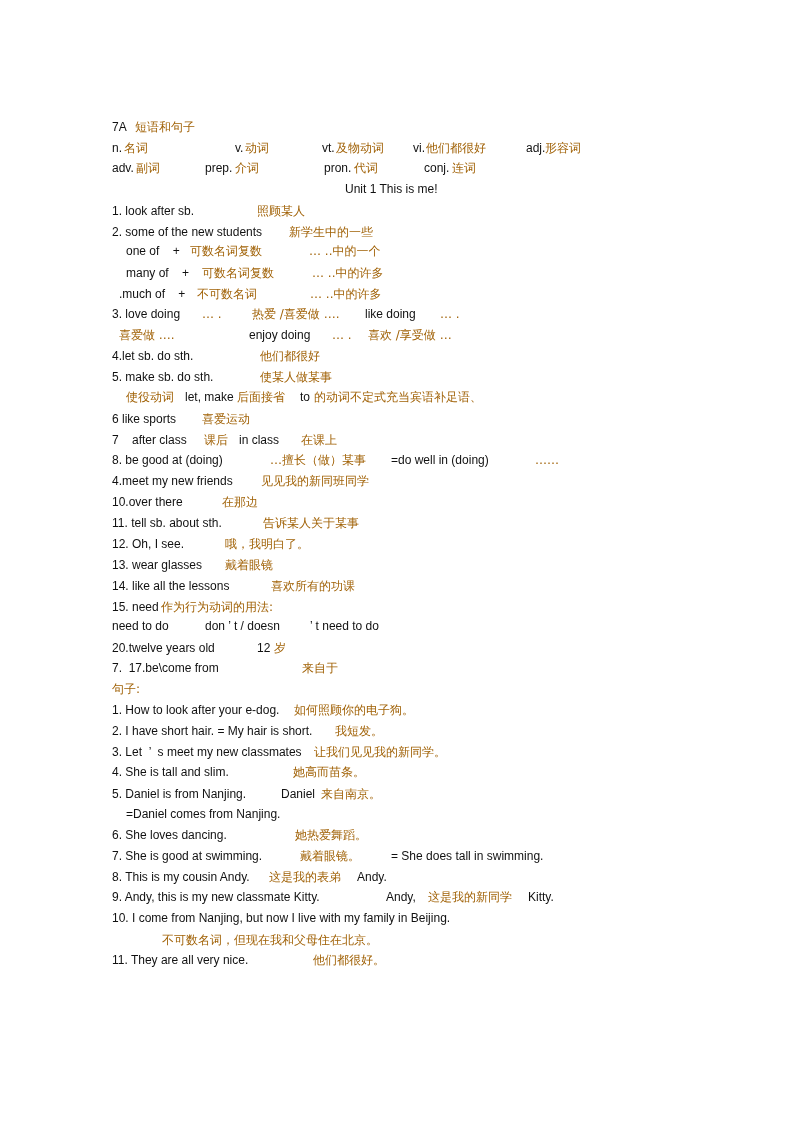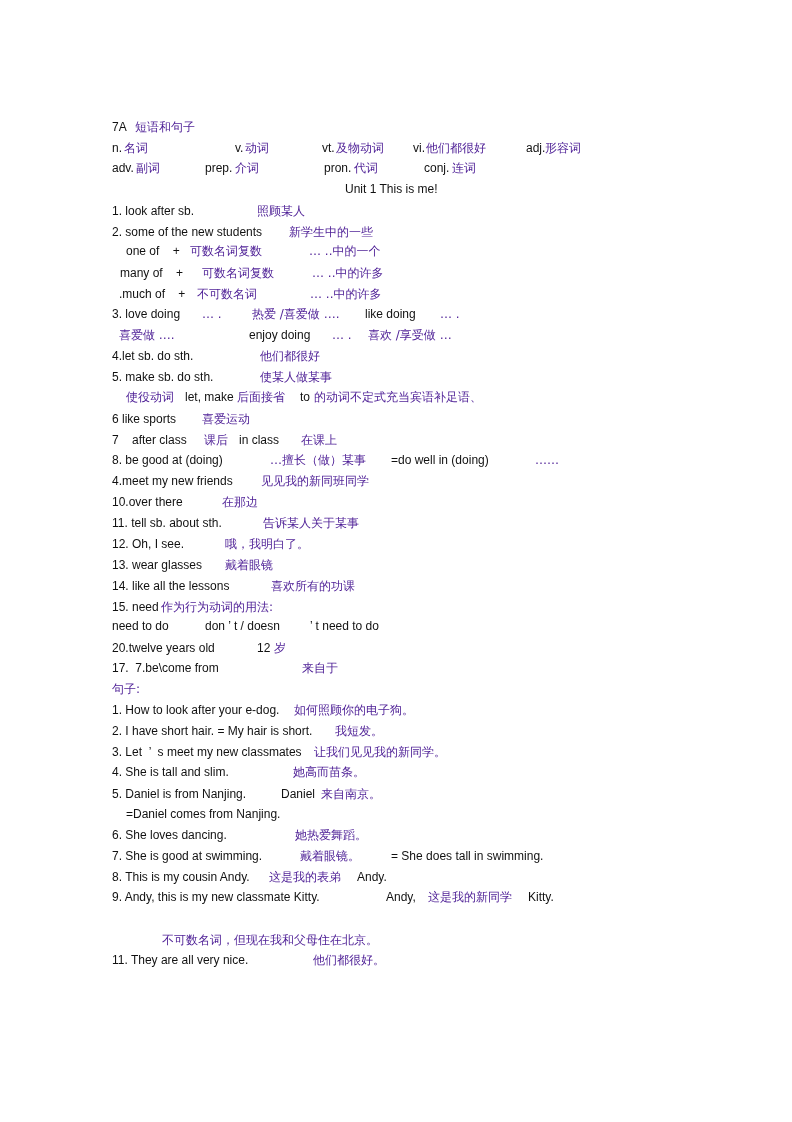--- a/index.html
+++ b/index.html
@@ -1,21 +1,21 @@
 <!DOCTYPE html>
 <html><head>
   <meta charset="utf-8">
   <style>
     html, body { margin: 0; padding: 0; background: #ffffff; }
     body { width: 792px; height: 1122px; position: relative; overflow: hidden;
            font-family: "Liberation Sans", "DejaVu Sans", sans-serif; color: #111; }
     .page { position: absolute; left: 0; top: 0; width: 792px; height: 1122px; background: #fff; }
     .seg { position: absolute; white-space: pre; font-size: 12px; line-height: 14px; }
     .en { font-family: "Liberation Sans", sans-serif; color: #111; }
-    .zh { font-family: "DejaVu Sans", sans-serif; color: #4c1d95; font-size: 12px; }
+    .zh { font-family: "DejaVu Sans", sans-serif; color: #a16207; font-size: 12px; }
   </style>
 </head>
 <body>
 
 <div class="page">
 
   <span class="seg en" style="left:112px;top:120px">7A</span>
   <span class="seg zh" style="left:135px;top:120px">短语和句子</span>
 
   <span class="seg en" style="left:112px;top:141px">n.</span>
@@ -43,21 +43,21 @@
   <span class="seg en" style="left:112px;top:204px">1. look after sb.</span>
   <span class="seg zh" style="left:257px;top:204px">照顾某人</span>
 
   <span class="seg en" style="left:112px;top:225px">2. some of the new students</span>
   <span class="seg zh" style="left:289px;top:225px">新学生中的一些</span>
 
   <span class="seg en" style="left:126px;top:244px">one of    +</span>
   <span class="seg zh" style="left:190px;top:244px">可数名词复数</span>
   <span class="seg zh" style="left:309px;top:244px">… ..中的一个</span>
 
-  <span class="seg en" style="left:120px;top:266px">many of    +</span>
+  <span class="seg en" style="left:126px;top:266px">many of    +</span>
   <span class="seg zh" style="left:202px;top:266px">可数名词复数</span>
   <span class="seg zh" style="left:312px;top:266px">… ..中的许多</span>
 
   <span class="seg en" style="left:119px;top:287px">.much of    +</span>
   <span class="seg zh" style="left:197px;top:287px">不可数名词</span>
   <span class="seg zh" style="left:310px;top:287px">… ..中的许多</span>
 
   <span class="seg en" style="left:112px;top:307px">3. love doing</span>
   <span class="seg zh" style="left:202px;top:307px">… .</span>
   <span class="seg zh" style="left:252px;top:307px">热爱 /喜爱做 ….</span>
@@ -116,21 +116,21 @@
   <span class="seg zh" style="left:161px;top:600px">作为行为动词的用法:</span>
 
   <span class="seg en" style="left:112px;top:619px">need to do</span>
   <span class="seg en" style="left:205px;top:619px">don ’ t / doesn</span>
   <span class="seg en" style="left:310px;top:619px">’ t need to do</span>
 
   <span class="seg en" style="left:112px;top:641px">20.twelve years old</span>
   <span class="seg en" style="left:257px;top:641px">12</span>
   <span class="seg zh" style="left:274px;top:641px">岁</span>
 
-  <span class="seg en" style="left:112px;top:661px">17.  7.be\come from</span>
+  <span class="seg en" style="left:112px;top:661px">7.  17.be\come from</span>
   <span class="seg zh" style="left:302px;top:661px">来自于</span>
 
   <span class="seg zh" style="left:112px;top:682px">句子:</span>
 
   <span class="seg en" style="left:112px;top:703px">1. How to look after your e-dog.</span>
   <span class="seg zh" style="left:294px;top:703px">如何照顾你的电子狗。</span>
 
   <span class="seg en" style="left:112px;top:724px">2. I have short hair. = My hair is short.</span>
   <span class="seg zh" style="left:335px;top:724px">我短发。</span>
 
@@ -155,19 +155,20 @@
 
   <span class="seg en" style="left:112px;top:870px">8. This is my cousin Andy.</span>
   <span class="seg zh" style="left:269px;top:870px">这是我的表弟</span>
   <span class="seg en" style="left:357px;top:870px">Andy.</span>
 
   <span class="seg en" style="left:112px;top:890px">9. Andy, this is my new classmate Kitty.</span>
   <span class="seg en" style="left:386px;top:890px">Andy,</span>
   <span class="seg zh" style="left:428px;top:890px">这是我的新同学</span>
   <span class="seg en" style="left:528px;top:890px">Kitty.</span>
 
+  <span class="seg en" style="left:112px;top:911px">10. I come from Nanjing, but now I live with my family in Beijing.</span>
 
   <span class="seg zh" style="left:162px;top:933px">不可数名词，但现在我和父母住在北京。</span>
 
   <span class="seg en" style="left:112px;top:953px">11. They are all very nice.</span>
   <span class="seg zh" style="left:313px;top:953px">他们都很好。</span>
 
 </div>
 
 </body></html>

